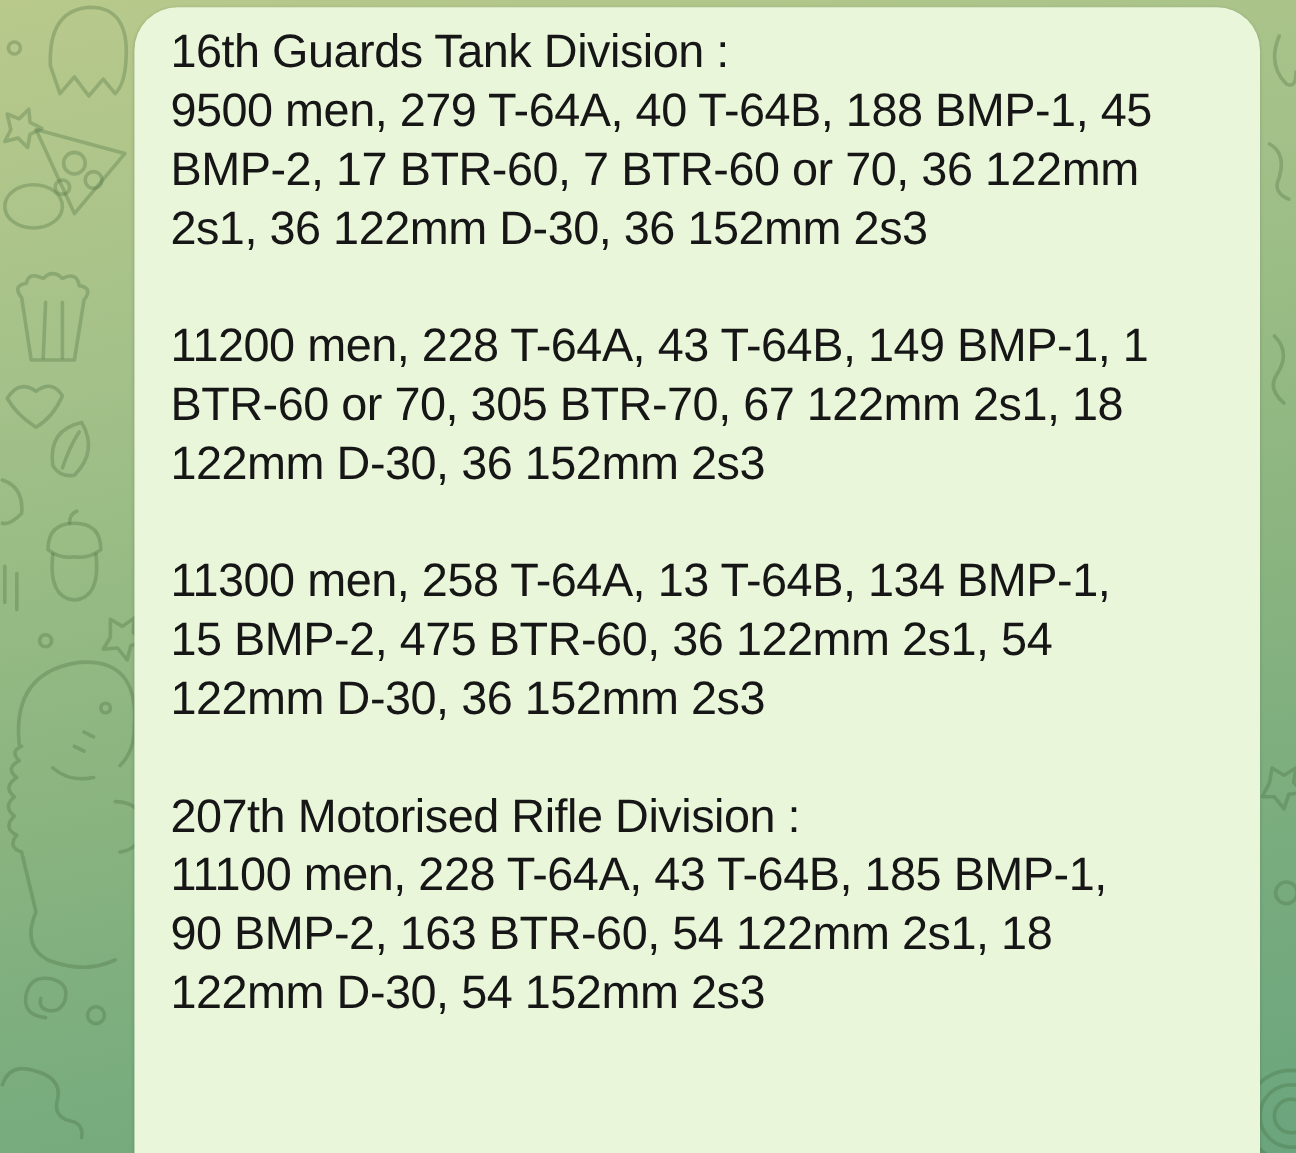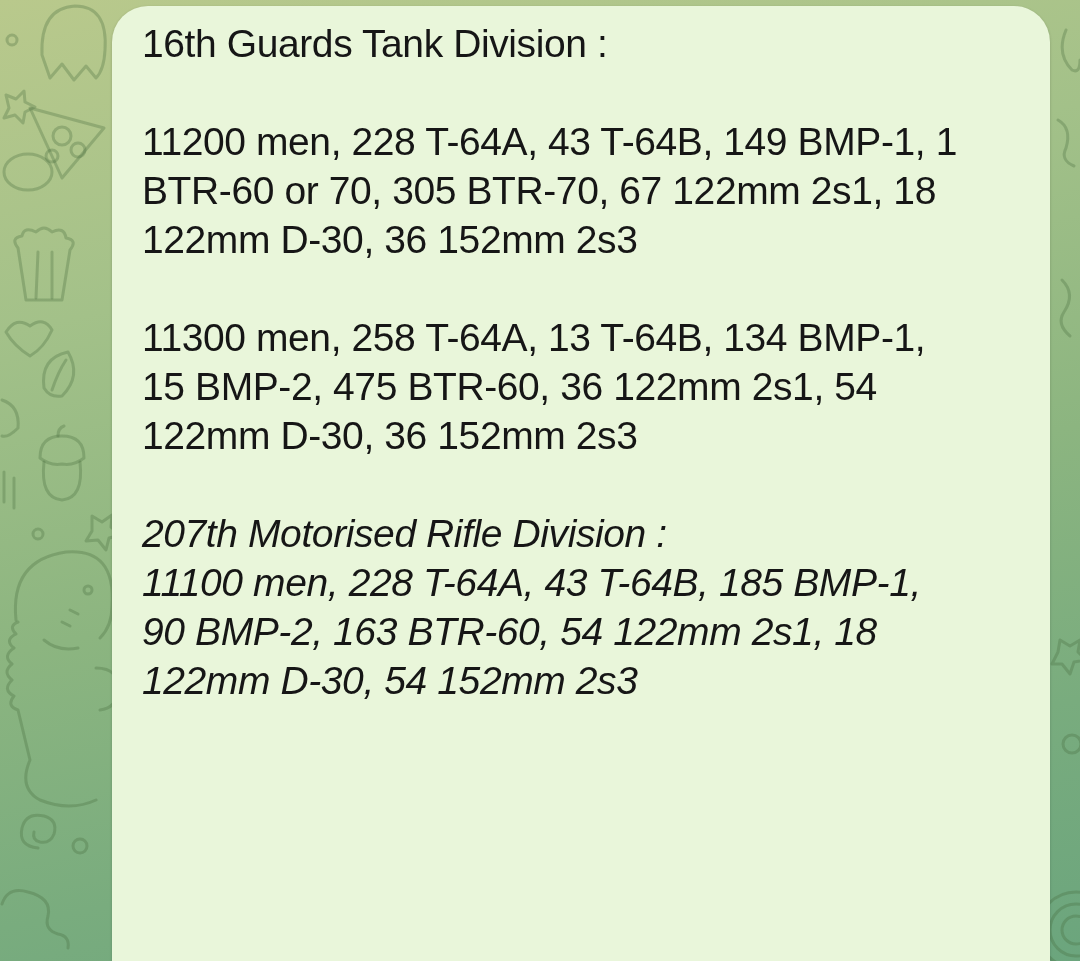--- a/index.html
+++ b/index.html
@@ -38,21 +38,21 @@
     box-shadow: 0 1px 3px rgba(0,0,0,0.18);
   }
   .msg-text {
     padding: 13px 20px 0 30px;
     color: #161616;
     font-size: 39px;
     line-height: 49px;
     letter-spacing: -0.4px;
   }
   .section { margin: 0 0 49px 0; }
-  .section:last-child { margin-bottom: 0; font-style: italic; }
+  .section:last-child { margin-bottom: 0; }
   .section-title { white-space: pre; }
   .section-body  { white-space: pre; }
   .meta {
     position: absolute;
     right: 30px;
     top: 928px;
     display: flex;
     align-items: center;
     gap: 10px;
     margin-top: 42px;
@@ -129,20 +129,23 @@
     <circle cx="1072" cy="744" r="9"></circle>
     <circle cx="1076" cy="930" r="14"></circle>
     <circle cx="1076" cy="930" r="26"></circle>
     <circle cx="1076" cy="930" r="38"></circle>
   </svg>
 
   <div class="bubble">
     <div class="msg-text">
   <div class="section">
     <div class="section-title">16th Guards Tank Division :</div>
+    <div class="section-body">9500 men, 279 T-64A, 40 T-64B, 188 BMP-1, 45
+BMP-2, 17 BTR-60, 7 BTR-60 or 70, 36 122mm
+2s1, 36 122mm D-30, 36 152mm 2s3</div>
   </div>
 
   <div class="section">
     <div class="section-body">11200 men, 228 T-64A, 43 T-64B, 149 BMP-1, 1
 BTR-60 or 70, 305 BTR-70, 67 122mm 2s1, 18
 122mm D-30, 36 152mm 2s3</div>
   </div>
 
   <div class="section">
     <div class="section-body">11300 men, 258 T-64A, 13 T-64B, 134 BMP-1,

